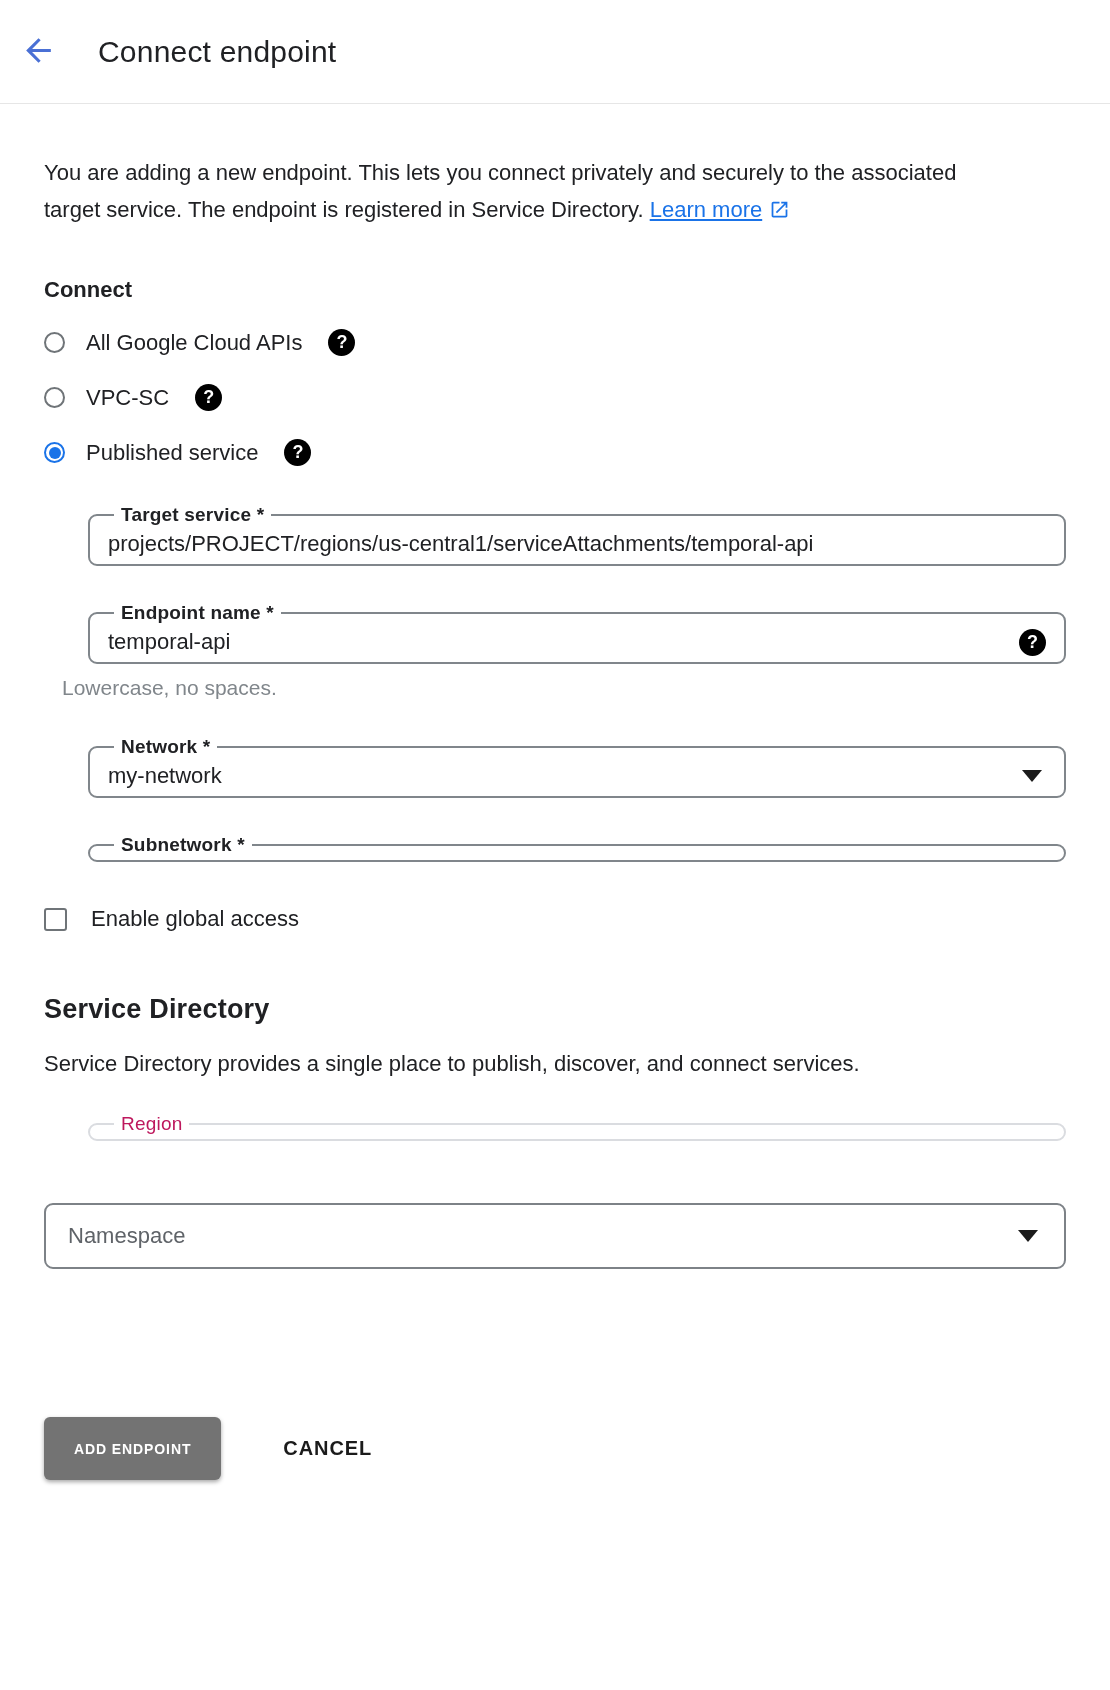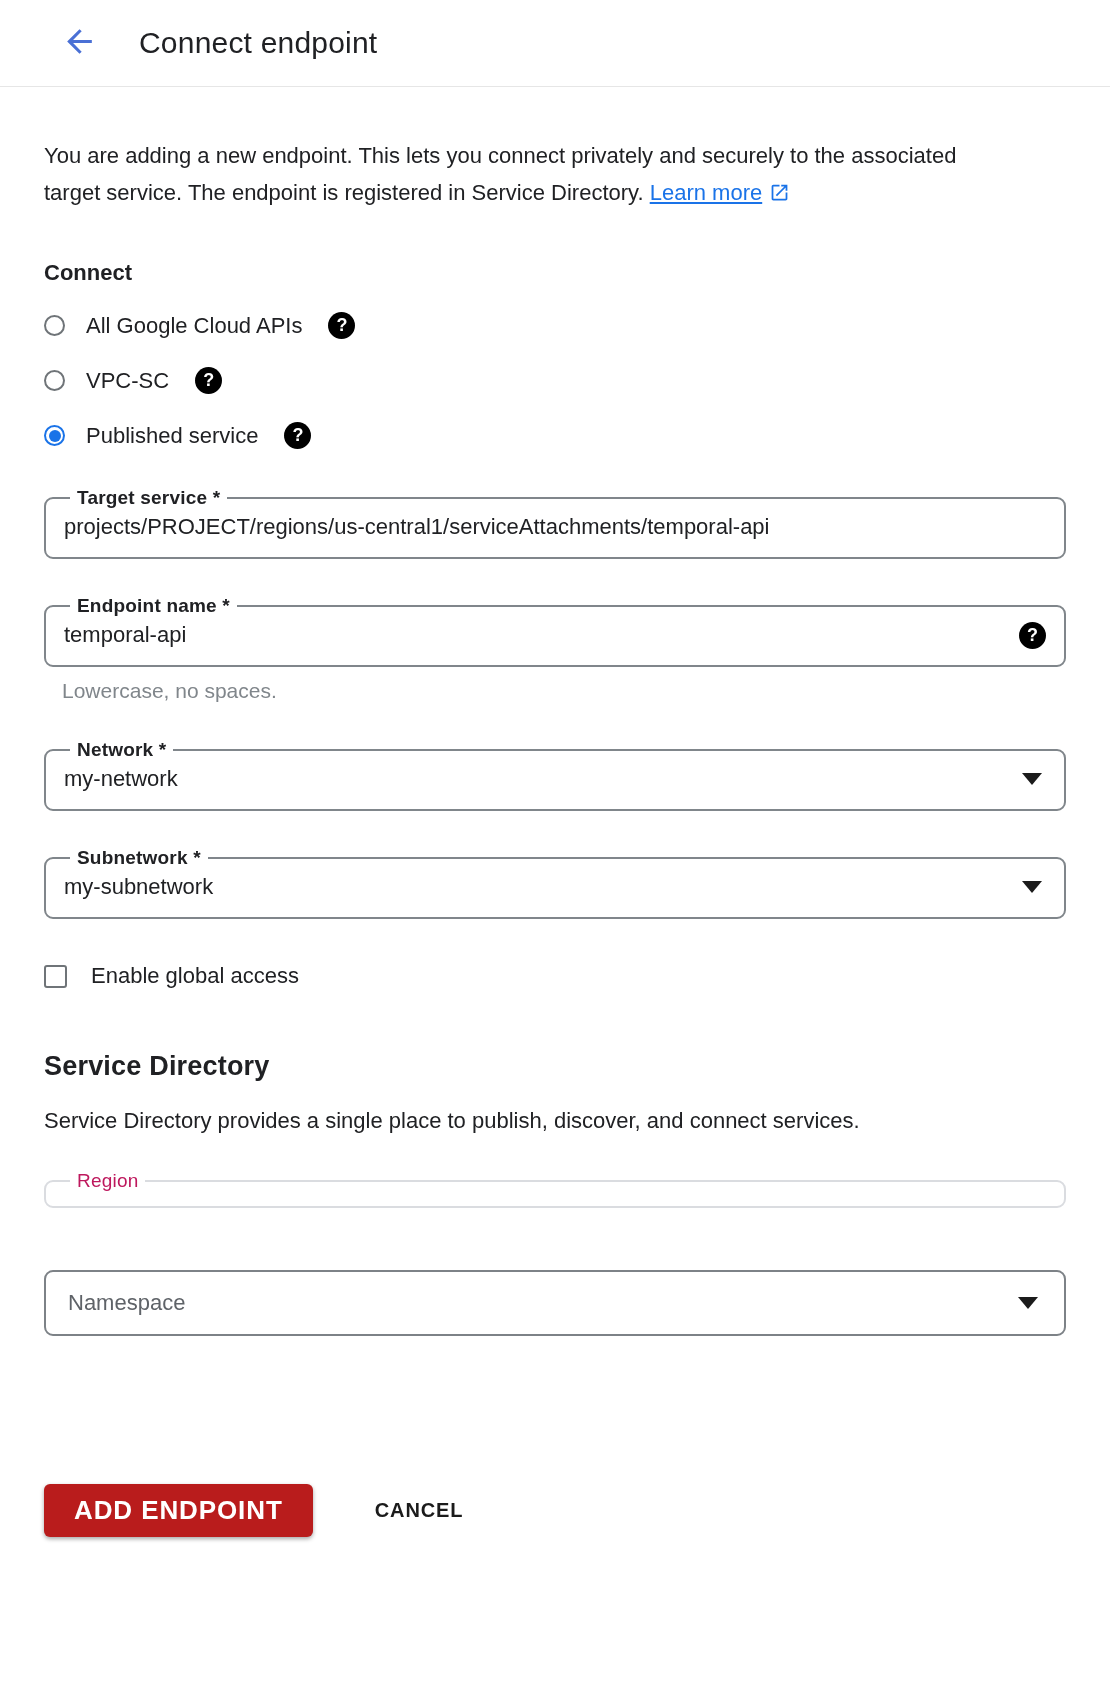--- a/index.html
+++ b/index.html
@@ -5,22 +5,22 @@
   * { box-sizing: border-box; margin: 0; padding: 0; }
   html, body { background: #ffffff; }
   body {
     width: 1110px; min-height: 1690px; margin: 0 auto;
     font-family: "Liberation Sans", sans-serif;
     color: #202124;
   }
 
   
   .header {
-    height: 87px; display: flex; align-items: center;
-    border-bottom: 1px solid #e6e6e6; padding-left: 59px;
+    height: 104px; display: flex; align-items: center;
+    border-bottom: 1px solid #e6e6e6; padding-left: 18px;
   }
   .back-btn {
     background: none; border: none; cursor: pointer;
     width: 40px; height: 40px; display: flex; align-items: center; justify-content: center;
   }
   .page-title { font-size: 30px; font-weight: 400; margin-left: 40px; letter-spacing: 0.2px; }
 
   main { padding: 0 44px 44px; }
 
   
@@ -43,21 +43,22 @@
   .help-icon {
     margin-left: 26px; width: 27px; height: 27px; border-radius: 50%;
     background: #000; color: #fff; font-size: 18px; font-weight: bold;
     display: flex; align-items: center; justify-content: center; cursor: pointer;
     flex: 0 0 auto;
   }
 
   
   fieldset.field {
     margin-top: 36px; border: 2px solid #80868b; border-radius: 9px;
-    padding: 0 18px 14px;
+    padding: 0 18px 4px;
+    margin-left: 44px;
   }
   fieldset.field legend {
     margin-left: 6px; padding: 0 7px; font-size: 19px; font-weight: bold; color: #202124;
     letter-spacing: 0.2px;
   }
   .field-value {
     margin-top: 2px; height: 32px; font-size: 22px;
     display: flex; align-items: center; justify-content: space-between;
   }
   .caret {
@@ -88,23 +89,23 @@
   .select-box {
     margin-top: 62px; height: 66px; border: 2px solid #7d8287; border-radius: 9px;
     display: flex; align-items: center; justify-content: space-between;
     padding: 0 22px; cursor: pointer;
   }
   .select-placeholder { font-size: 22px; color: #5f6368; }
 
   
   .actions { margin-top: 148px; display: flex; align-items: center; }
   .btn-primary {
-    height: 53px; padding: 0 30px; border: none; border-radius: 6px;
-    background: #b91c1c; color: #ffffff; font-family: inherit;
-    font-size: 26px; font-weight: bold; letter-spacing: 0.9px; cursor: pointer;
+    height: 63px; padding: 0 30px; border: none; border-radius: 6px;
+    background: #737373; color: #ffffff; font-family: inherit;
+    font-size: 14px; font-weight: bold; letter-spacing: 0.9px; cursor: pointer;
     box-shadow: 0 2px 4px rgba(0,0,0,0.35);
   }
   .btn-text {
     margin-left: 62px; background: none; border: none; font-family: inherit;
     font-size: 20px; font-weight: bold; letter-spacing: 0.9px; color: #1b1b1b; cursor: pointer;
   }
 </style>
 </head>
 <body>
 
@@ -170,24 +171,20 @@
   <fieldset class="field">
     <legend>Network *</legend>
     <div class="field-value">
       <span>my-network</span>
       <span class="caret"></span>
     </div>
   </fieldset>
 
   <fieldset class="field">
     <legend>Subnetwork *</legend>
-    <div class="field-value">
-      <span>my-subnetwork</span>
-      <span class="caret"></span>
-    </div>
   </fieldset>
 
 
   <div class="checkbox-row">
     <span class="checkbox"></span>
     <span class="checkbox-label">Enable global access</span>
   </div>
 
   <h2 class="sd-heading">Service Directory</h2>
   <p class="sd-desc">Service Directory provides a single place to publish, discover, and connect services.</p>

